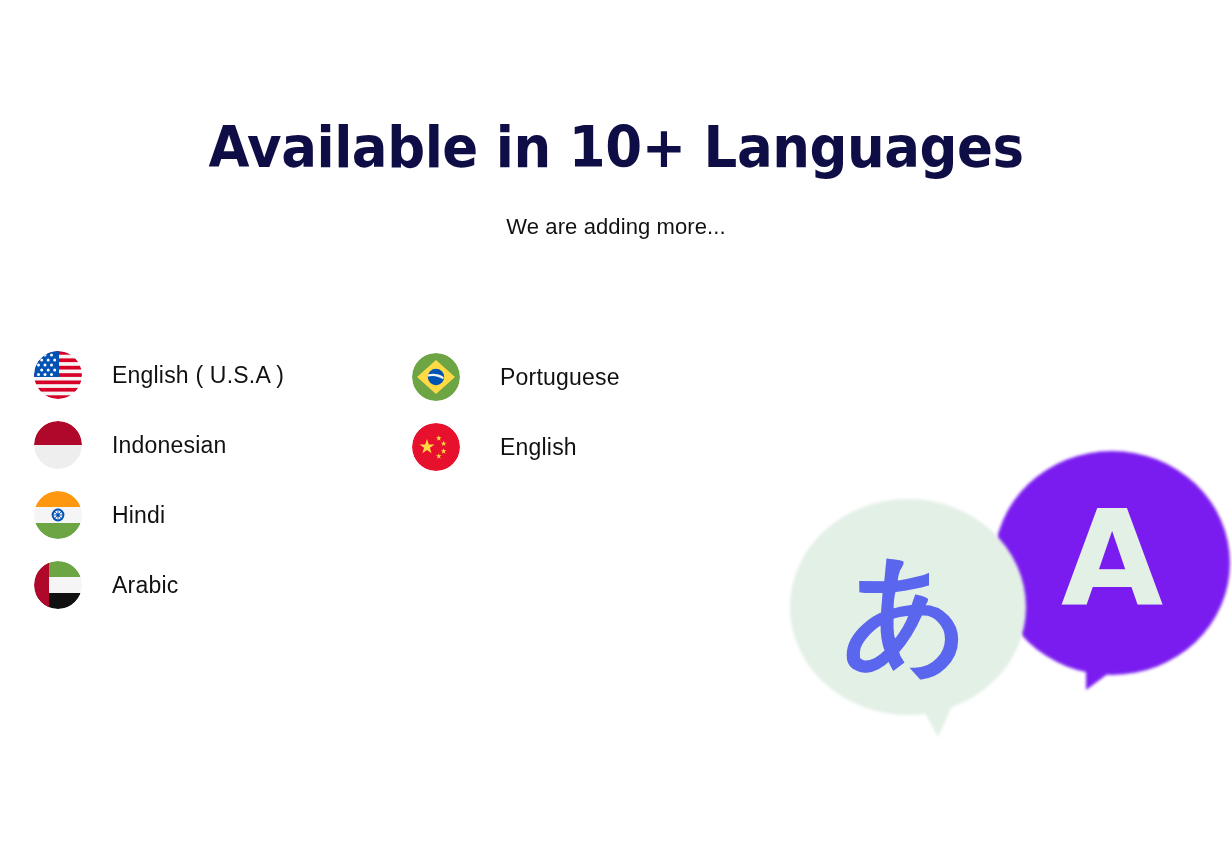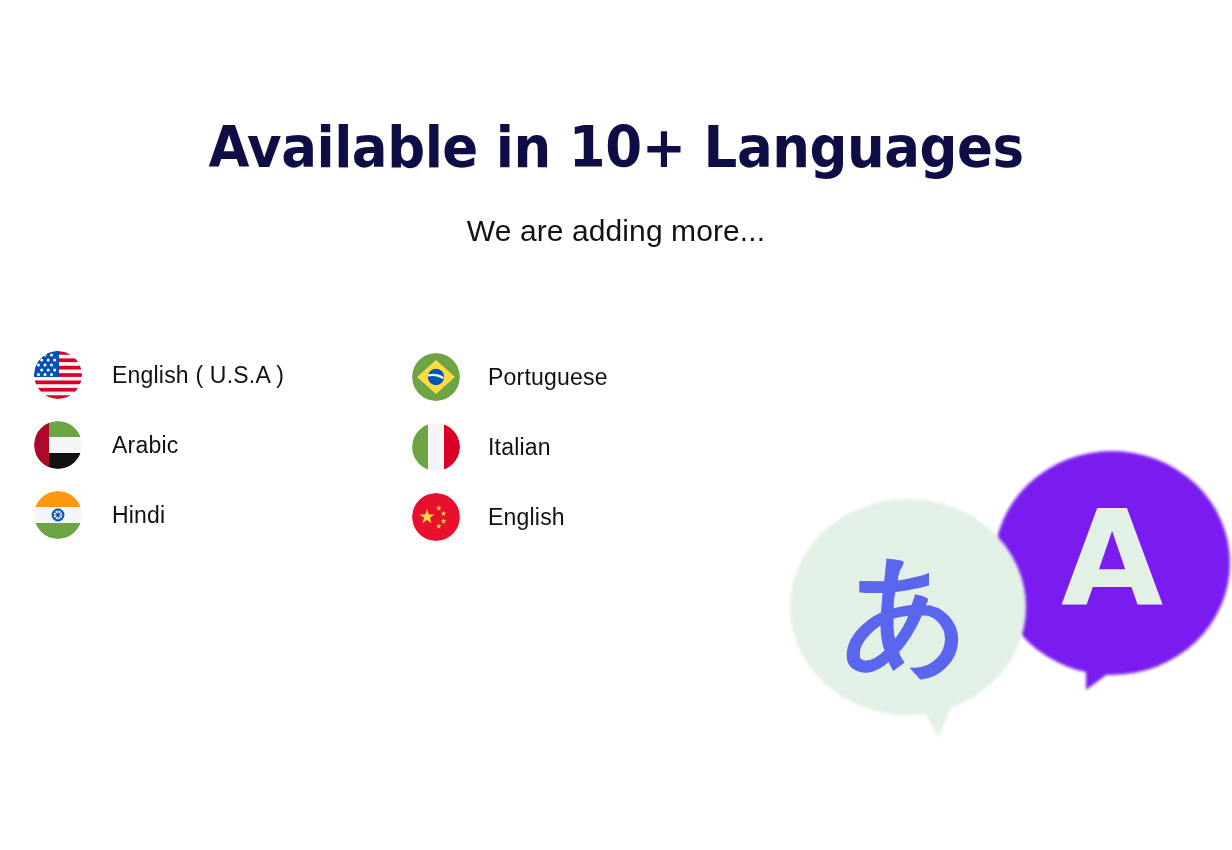--- a/index.html
+++ b/index.html
@@ -43,21 +43,21 @@
     white-space: nowrap;
   }
   .page-subtitle {
     margin: 0;
     position: absolute;
     top: 96px;
     left: 0;
     width: 1232px;
     text-align: center;
     font-family: "Liberation Sans", sans-serif;
-    font-size: 30px;
+    font-size: 22px;
     font-weight: 400;
     color: #121212;
     letter-spacing: 0.1px;
     white-space: nowrap;
   }
 
   
   .lang-columns {
     position: absolute;
     top: 340px;
@@ -89,21 +89,21 @@
 
   .lang-label {
     margin-left: 30px;
     font-family: "Liberation Sans", sans-serif;
     font-size: 23px;
     font-weight: 400;
     color: #111111;
     letter-spacing: 0.2px;
     white-space: nowrap;
   }
-  .lang-column.col-1 .lang-label { margin-left: 28px; }
+  .lang-column.col-1 .lang-label { margin-left: 40px; }
 
   
   .illustration {
     position: absolute;
     left: 786px;
     top: 415px;
     width: 452px;
     height: 340px;
   }
   .illustration svg { display: block; }
@@ -156,38 +156,35 @@
                 <circle cx="4.5" cy="23.5" r="1.5"></circle>
                   <circle cx="11" cy="23.5" r="1.5"></circle>
                 <circle cx="17.5" cy="23.5" r="1.5"></circle>
               </g>
             </g>
           </svg>
         </span>
         <span class="lang-label">English ( U.S.A )</span>
       </div>
 
-
-
-      <div class="lang-row">
-        <span class="flag">
-          <svg viewBox="0 0 48 48" xmlns="http://www.w3.org/2000/svg">
-            <clipPath id="cAE">
-                <circle cx="24" cy="24" r="24"></circle>
-              </clipPath>
-            <g clip-path="url(#cAE)">
-              <rect width="48" height="16" fill="#6da544"></rect>
-              <rect y="16" width="48" height="16" fill="#f5f5f5"></rect>
-              <rect y="32" width="48" height="16" fill="#111111"></rect>
-              <rect width="15" height="48" fill="#b0082b"></rect>
-            </g>
-          </svg>
-        </span>
-        <span class="lang-label">Arabic</span>
-      </div>
+      <div class="lang-row">
+        <span class="flag">
+          <svg viewBox="0 0 48 48" xmlns="http://www.w3.org/2000/svg">
+            <clipPath id="cID">
+                <circle cx="24" cy="24" r="24"></circle>
+              </clipPath>
+            <g clip-path="url(#cID)">
+              <rect width="48" height="24" fill="#b0082b"></rect>
+              <rect y="24" width="48" height="24" fill="#eeeeee"></rect>
+            </g>
+          </svg>
+        </span>
+        <span class="lang-label">Indonesian</span>
+      </div>
+
 
       <div class="lang-row">
         <span class="flag">
           <svg viewBox="0 0 48 48" xmlns="http://www.w3.org/2000/svg">
             <clipPath id="cIN">
                 <circle cx="24" cy="24" r="24"></circle>
               </clipPath>
             <g clip-path="url(#cIN)">
               <rect width="48" height="16" fill="#ff9811"></rect>
               <rect y="16" width="48" height="16" fill="#f5f5f5"></rect>
@@ -200,20 +197,37 @@
                 <line x1="19.6" y1="24" x2="28.4" y2="24"></line>
                 <line x1="20.9" y1="20.9" x2="27.1" y2="27.1"></line>
                 <line x1="27.1" y1="20.9" x2="20.9" y2="27.1"></line>
               </g>
             </g>
           </svg>
         </span>
         <span class="lang-label">Hindi</span>
       </div>
 
+      <div class="lang-row">
+        <span class="flag">
+          <svg viewBox="0 0 48 48" xmlns="http://www.w3.org/2000/svg">
+            <clipPath id="cAE">
+                <circle cx="24" cy="24" r="24"></circle>
+              </clipPath>
+            <g clip-path="url(#cAE)">
+              <rect width="48" height="16" fill="#6da544"></rect>
+              <rect y="16" width="48" height="16" fill="#f5f5f5"></rect>
+              <rect y="32" width="48" height="16" fill="#111111"></rect>
+              <rect width="15" height="48" fill="#b0082b"></rect>
+            </g>
+          </svg>
+        </span>
+        <span class="lang-label">Arabic</span>
+      </div>
+
 
     </div>
 
     <div class="lang-column col-1">
 
       <div class="lang-row">
         <span class="flag">
           <svg viewBox="0 0 48 48" xmlns="http://www.w3.org/2000/svg">
             <clipPath id="cBR">
                 <circle cx="24" cy="24" r="24"></circle>
@@ -222,35 +236,20 @@
               <rect width="48" height="48" fill="#6da544"></rect>
               <polygon points="24,7 43,24 24,41 5,24" fill="#ffda44"></polygon>
               <circle cx="24" cy="24" r="8.2" fill="#0052b4"></circle>
               <path d="M16.3 21.3c5.2-1.3 11.2-0.2 15.4 2.6 -0.1 0.9-0.3 1.7-0.6 2.4 -4-3-10-4.2-15.2-2.8 0.1-0.8 0.2-1.5 0.4-2.2z" fill="#f5f5f5"></path>
             </g>
           </svg>
         </span>
         <span class="lang-label">Portuguese</span>
       </div>
 
-      <div class="lang-row">
-        <span class="flag">
-          <svg viewBox="0 0 48 48" xmlns="http://www.w3.org/2000/svg">
-            <clipPath id="cIT">
-                <circle cx="24" cy="24" r="24"></circle>
-              </clipPath>
-            <g clip-path="url(#cIT)">
-              <rect width="16" height="48" fill="#6da544"></rect>
-              <rect x="16" width="16" height="48" fill="#f5f5f5"></rect>
-              <rect x="32" width="16" height="48" fill="#d80027"></rect>
-            </g>
-          </svg>
-        </span>
-        <span class="lang-label">Italian</span>
-      </div>
 
 
 
       <div class="lang-row">
         <span class="flag">
           <svg viewBox="0 0 48 48" xmlns="http://www.w3.org/2000/svg">
             <clipPath id="cCN">
                 <circle cx="24" cy="24" r="24"></circle>
               </clipPath>
             <g clip-path="url(#cCN)">

